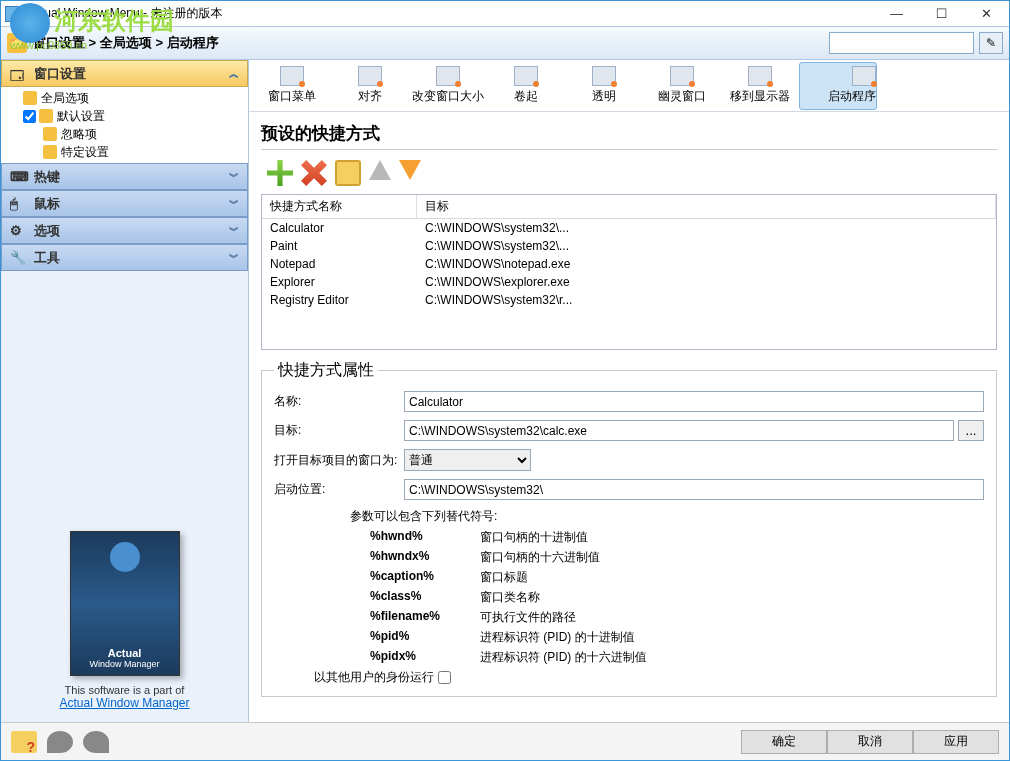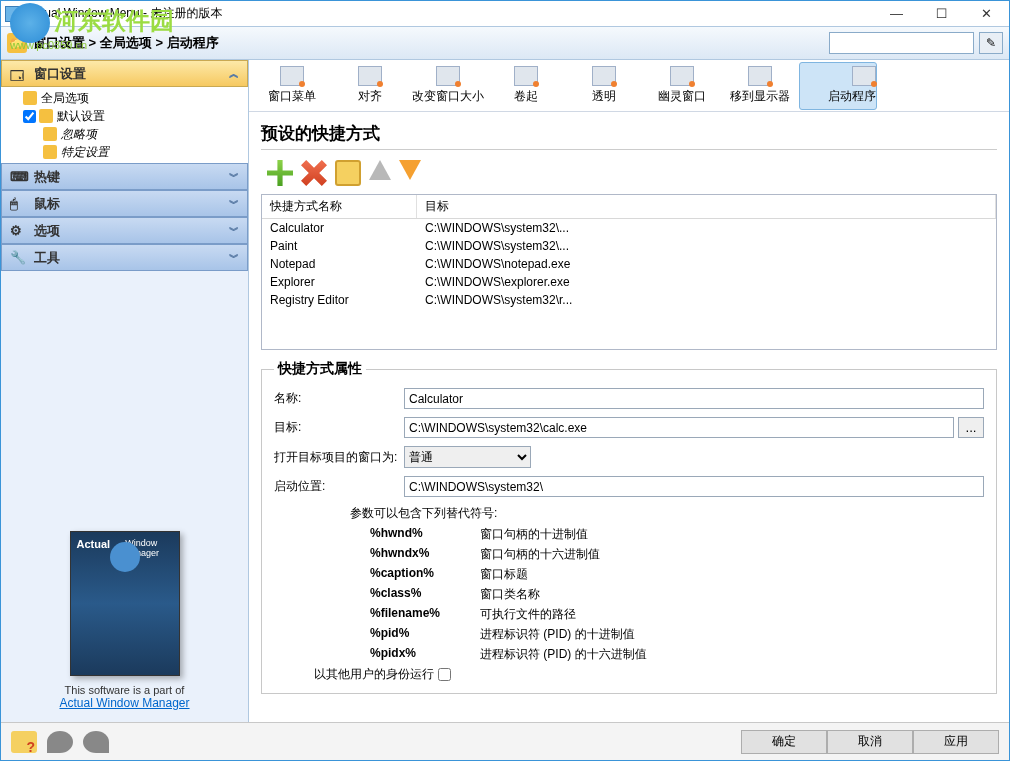--- a/index.html
+++ b/index.html
@@ -24,25 +24,25 @@
 .main-split { flex: 1; display: flex; overflow: hidden; }
 
 .sidebar { width: 248px; border-right: 1px solid #b0c8e0; display: flex; flex-direction: column; background: #eaf1fb; }
 .accordion-hdr { height: 27px; background: linear-gradient(#fde9a8, #f6c961); border: 1px solid #c9a952; display: flex; align-items: center; padding: 0 8px; font-weight: bold; font-size: 13px; color: #333; cursor: pointer; }
 .accordion-hdr.blue { background: linear-gradient(#c8daf2, #a8c4e8); border: 1px solid #7a9cc8; }
 .accordion-hdr .icon { width: 18px; height: 16px; margin-right: 6px; }
 .accordion-hdr .chev { margin-left: auto; font-size: 10px; color: #5a7ba5; }
 .tree { background: #fff; padding: 2px 4px; }
 .tree-item { display: flex; align-items: center; height: 18px; padding-left: 18px; cursor: pointer; }
 .tree-item .ti-icon { width: 14px; height: 14px; margin-right: 4px; background: #f5c040; border-radius: 2px; }
-.tree-item.sub { padding-left: 38px; font-style: italic; }
+.tree-item.sub { padding-left: 38px; }
 .tree-item input[type=checkbox] { margin-right: 3px; }
 
 .sidebar-promo { margin-top: auto; padding: 12px; text-align: center; }
-.promo-box { width: 110px; height: 145px; background: linear-gradient(180deg,#1b3a5c 0%,#2a5a8a 50%,#1b3a5c 100%); border: 1px solid #333; margin: 0 auto 8px; position: relative; color: #fff; font-size: 9px; display:flex; flex-direction:row; justify-content:flex-end; padding:6px; box-shadow: 3px 3px 6px rgba(0,0,0,0.3);}
+.promo-box { width: 110px; height: 145px; background: linear-gradient(180deg,#1b3a5c 0%,#2a5a8a 50%,#1b3a5c 100%); border: 1px solid #333; margin: 0 auto 8px; position: relative; color: #fff; font-size: 9px; display:flex; flex-direction:column; justify-content:flex-end; padding:6px; box-shadow: 3px 3px 6px rgba(0,0,0,0.3);}
 .promo-box .pb-logo { position:absolute; top:10px; left:50%; transform:translateX(-50%); width:30px; height:30px; background:#4a90d0; border-radius:50%;}
 .promo-text { font-size: 11px; color: #333; }
 .promo-link { color: #0066cc; text-decoration: underline; }
 
 .content { flex: 1; display: flex; flex-direction: column; overflow: hidden; }
 .toolbar { height: 52px; border-bottom: 1px solid #d0d8e4; display: flex; align-items: center; padding: 0 4px; }
 .tb-btn { width: 78px; height: 48px; display: flex; flex-direction: column; align-items: center; justify-content: center; cursor: pointer; border: 1px solid transparent; border-radius: 3px; font-size: 12px; }
 .tb-btn.active { background: #cde4f7; border: 1px solid #7fb5e0; align-items: flex-end; }
 .tb-btn .tb-icon { width: 24px; height: 20px; margin-bottom: 2px; background: #e0e6ed; border: 1px solid #a0b0c8; position: relative; }
 .tb-btn .tb-icon::after { content:""; position:absolute; width:6px; height:6px; background:#f08030; bottom:-2px; right:-2px; border-radius:50%;}
@@ -65,21 +65,21 @@
 .shortcut-list { border: 1px solid #b0b8c8; background: #fff; margin-bottom: 10px; }
 .list-hdr { display: flex; background: #fff; border-bottom: 1px solid #d8d8d8; }
 .list-hdr > div { padding: 3px 8px; border-right: 1px solid #e0e0e0; font-size: 12px; }
 .list-hdr .col1 { width: 155px; }
 .list-hdr .col2 { flex: 1; }
 .list-row { display: flex; padding: 1px 0; cursor: pointer; }
 .list-row .col1 { width: 155px; padding: 1px 8px; }
 .list-row .col2 { flex: 1; padding: 1px 8px; }
 
 fieldset { border: 1px solid #c8c8c8; padding: 10px 12px; }
-legend { padding: 0 4px; font-size: 14px; font-weight: bold; }
+legend { padding: 0 4px; font-size: 16px; }
 .form-row { display: flex; align-items: center; margin-bottom: 8px; }
 .form-row label { width: 130px; text-align: left; }
 .form-row input[type=text] { flex: 1; height: 21px; border: 1px solid #9aa8b8; padding: 0 4px; font-size: 12px; font-family: inherit; }
 .form-row select { width: 127px; height: 22px; border: 1px solid #9aa8b8; font-size: 12px; }
 .browse-btn { width: 26px; height: 21px; margin-left: 4px; border: 1px solid #9aa8b8; background: #efefef; cursor:pointer; }
 .param-help { margin-left: 76px; }
 .param-help-title { margin-bottom: 4px; }
 .param-row { display: flex; margin-bottom: 3px; margin-left: 20px; }
 .param-row .pk { width: 110px; font-weight: bold; }
 .checkbox-row { margin-left: 40px; display:flex; align-items:center; gap:4px;}

